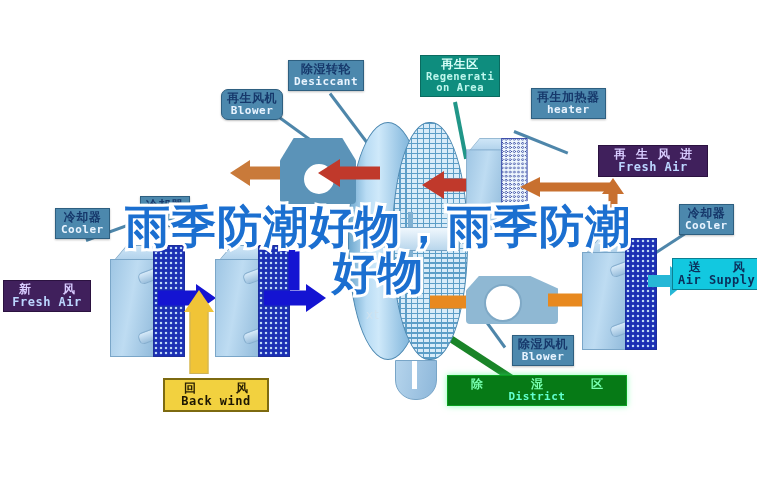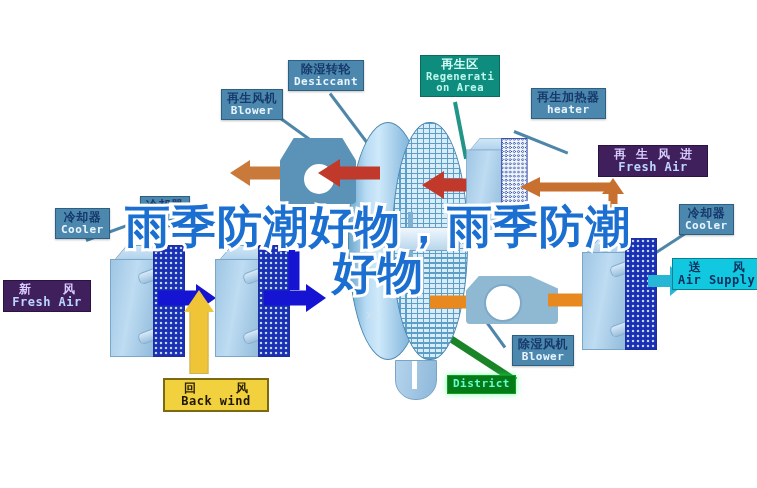--- a/index.html
+++ b/index.html
@@ -250,21 +250,21 @@
   <div class="arr ar-r" style="left:648px;top:266px;width:40px;height:30px;">
     <div class="shaft" style="width:22px;height:12px;background:#26b7d6;"></div>
     <div class="head" style="border-left:18px solid #26b7d6;border-top-width:15px;border-bottom-width:15px;"></div>
   </div>
 
   <div class="lbl st-blue" style="left:288px;top:60px;">
     <span class="cn">除湿转轮</span>
     <span class="en">Desiccant</span>
   </div>
 
-  <div class="lbl st-blue" style="left:221px;top:89px;">
+  <div class="lbl st-blue" style="left:221px;top:89px;border-radius:7px;">
     <span class="cn">再生风机</span>
     <span class="en">Blower</span>
   </div>
 
   <div class="lbl st-teal" style="left:420px;top:55px;">
     <span class="cn">再生区</span>
     <span class="en">Regenerati</span>
     <span class="en">on Area</span>
   </div>
 
@@ -307,20 +307,21 @@
     <span class="cn">送　风</span>
     <span class="en">Air Supply</span>
   </div>
 
   <div class="lbl st-blue" style="left:512px;top:335px;">
     <span class="cn">除湿风机</span>
     <span class="en">Blower</span>
   </div>
 
   <div class="lbl st-green" style="left:447px;top:375px;">
+    <span class="cn">除　湿　区</span>
     <span class="en">District</span>
   </div>
 
   <div id="headline">
     <span>雨季防潮好物，雨季防潮好物</span>
   </div>
 
 </div>
 
 </body></html>

